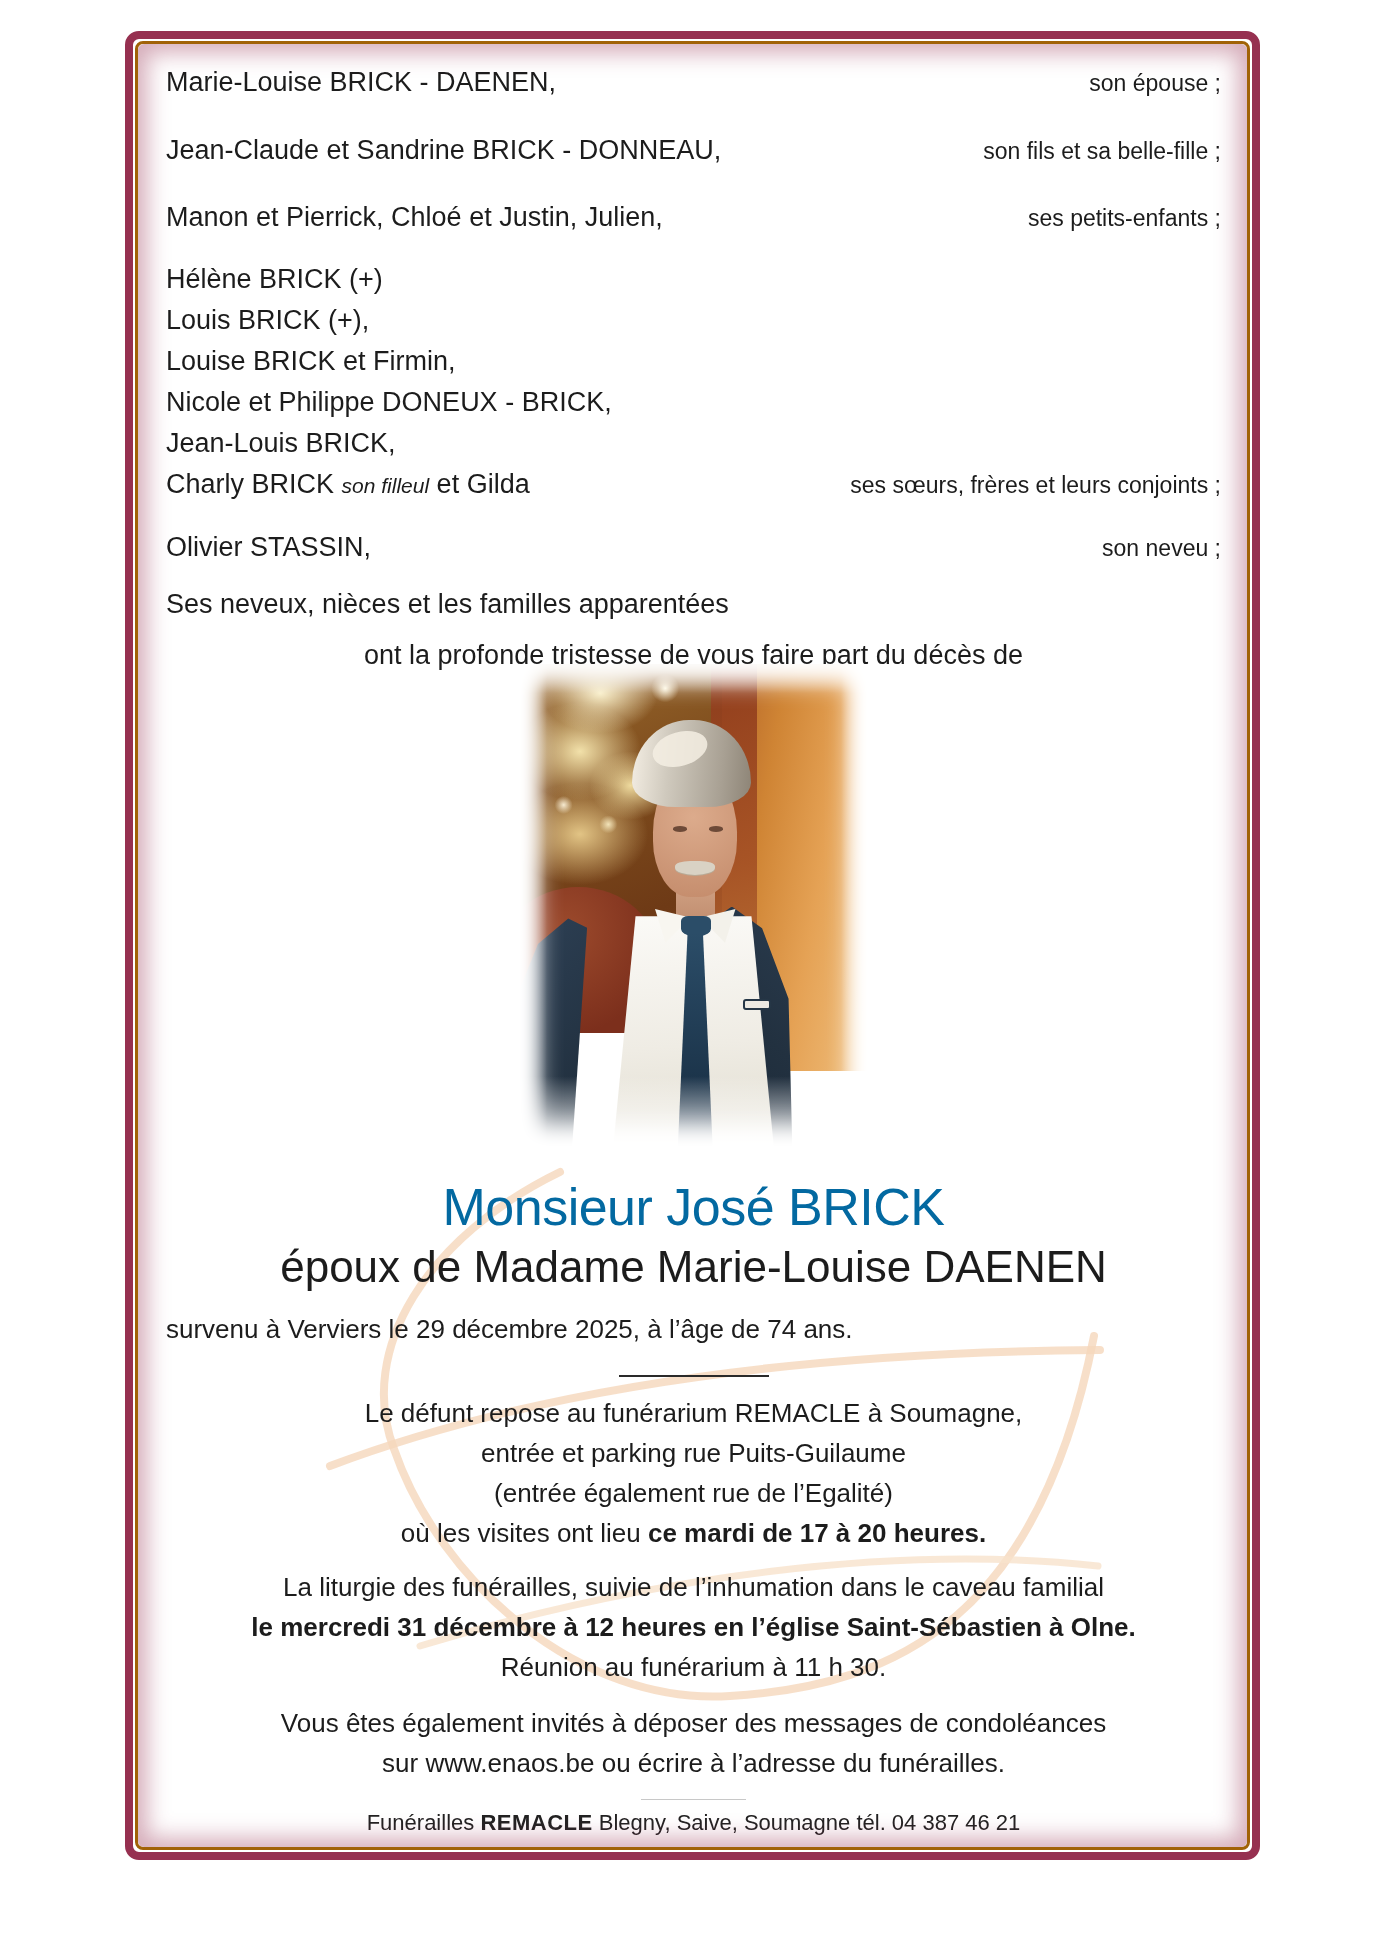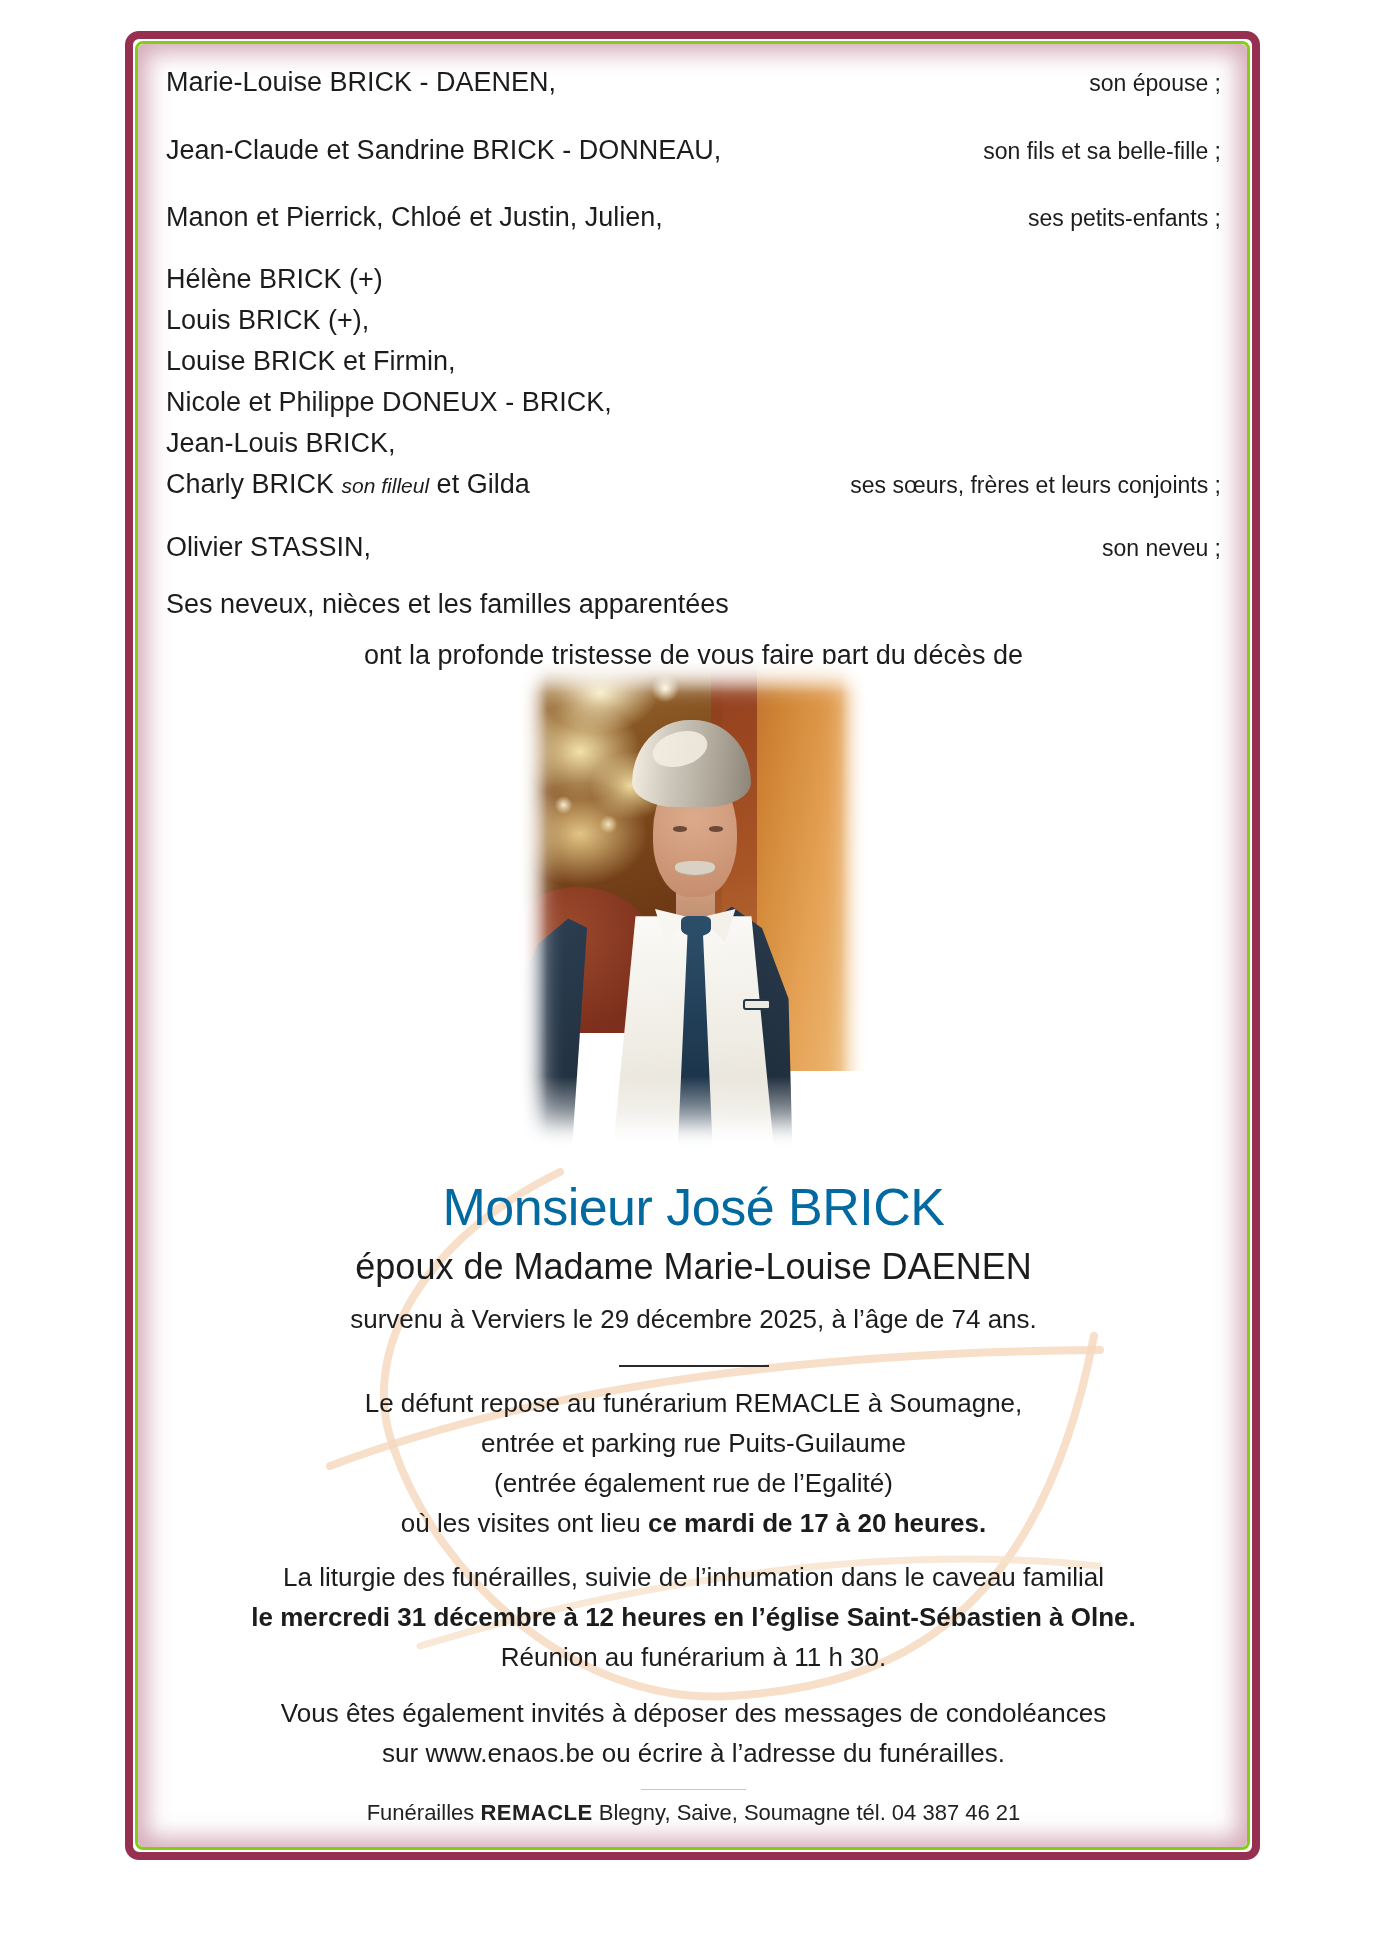--- a/index.html
+++ b/index.html
@@ -4,21 +4,21 @@
 <style>
   html,body{margin:0;padding:0;background:#ffffff;}
   body{font-family:"Liberation Sans","DejaVu Sans",sans-serif;color:#1c1c1c;}
   .page{position:relative;width:1378px;height:1949px;background:#fff;overflow:hidden;}
 
   
   .frame{position:absolute;left:125px;top:31px;width:1135px;height:1829px;
          box-sizing:border-box;border:8px solid #963050;border-radius:14px;
          background:#fff;padding:2px;}
   .frame-mid{position:relative;height:100%;box-sizing:border-box;
-             border:3px solid #84cc16;border-radius:8px;background:#fff;}
+             border:3px solid #a16207;border-radius:8px;background:#fff;}
   .frame-glow{position:absolute;inset:0;border-radius:6px;pointer-events:none;
               box-shadow:inset 0 0 22px 9px rgba(150,48,80,.40);z-index:3;}
   .content{position:relative;height:100%;box-sizing:border-box;
            padding:15px 26px 0 28px;z-index:1;}
 
   
   .row{display:flex;justify-content:space-between;align-items:baseline;
        font-size:27px;line-height:34px;}
   .row .rel{font-size:23px;margin-top:7px;}
   .r1{margin-top:0;}
@@ -89,22 +89,22 @@
   .ph-fade{inset:0;z-index:9;box-shadow:inset 0 0 24px 18px #ffffff;
     background:
       linear-gradient(to top,#fff 0%,rgba(255,255,255,0) 15%),
       linear-gradient(to right,#fff 0%,rgba(255,255,255,0) 8%),
       linear-gradient(to left,#fff 0%,rgba(255,255,255,0) 8%),
       linear-gradient(to bottom,rgba(255,255,255,.6) 0%,rgba(255,255,255,0) 6%);}
 
   
   .title{margin-top:28px;text-align:center;font-size:52px;line-height:60px;
          font-weight:400;letter-spacing:-0.5px;color:#0369a1;}
-  .subtitle{margin-top:8px;text-align:center;font-size:36px;line-height:44px;}
-  .death-line{margin-top:12px;text-align:center;font-size:26px;line-height:36px;}
+  .subtitle{margin-top:8px;text-align:center;font-size:44px;line-height:44px;}
+  .death-line{margin-top:22px;text-align:left;font-size:26px;line-height:36px;}
   .sep{width:150px;margin:28px auto 0 auto;border:0;border-top:2px solid #2a2a2a;}
 
   
   .para{text-align:center;font-size:26px;line-height:40px;}
   .p1{margin-top:16px;}
   .p2{margin-top:14px;}
   .p3{margin-top:16px;}
   .b{font-weight:700;}
 
   

